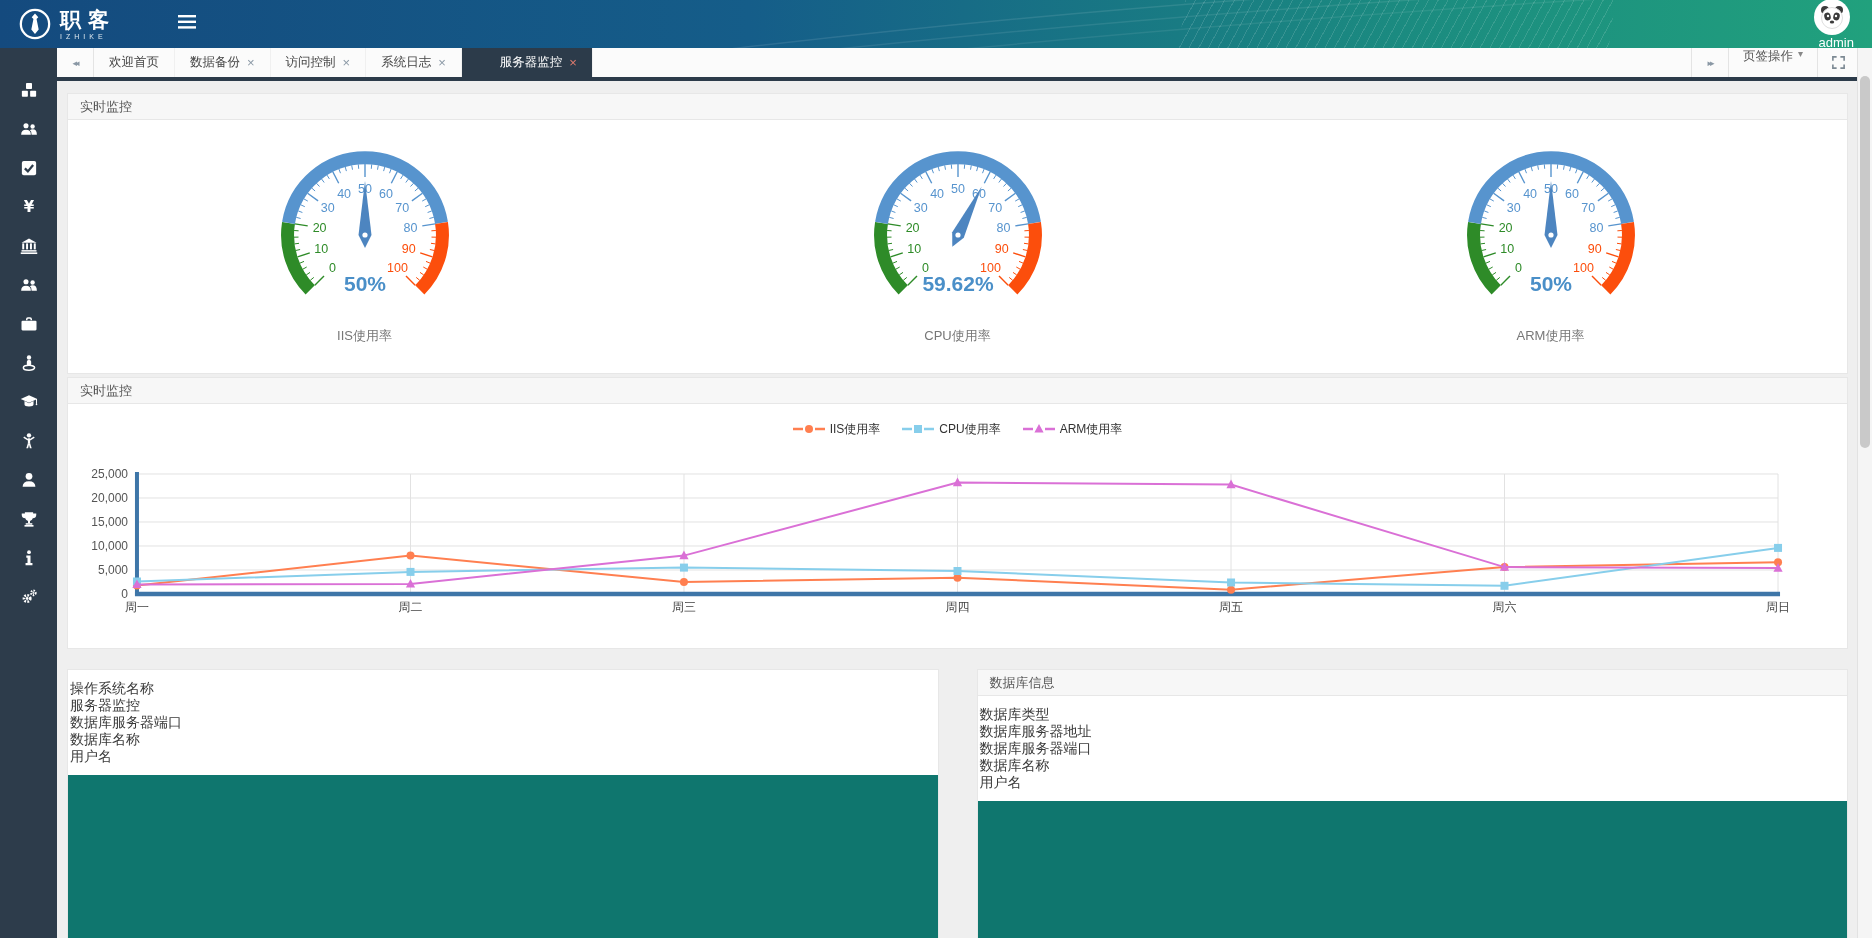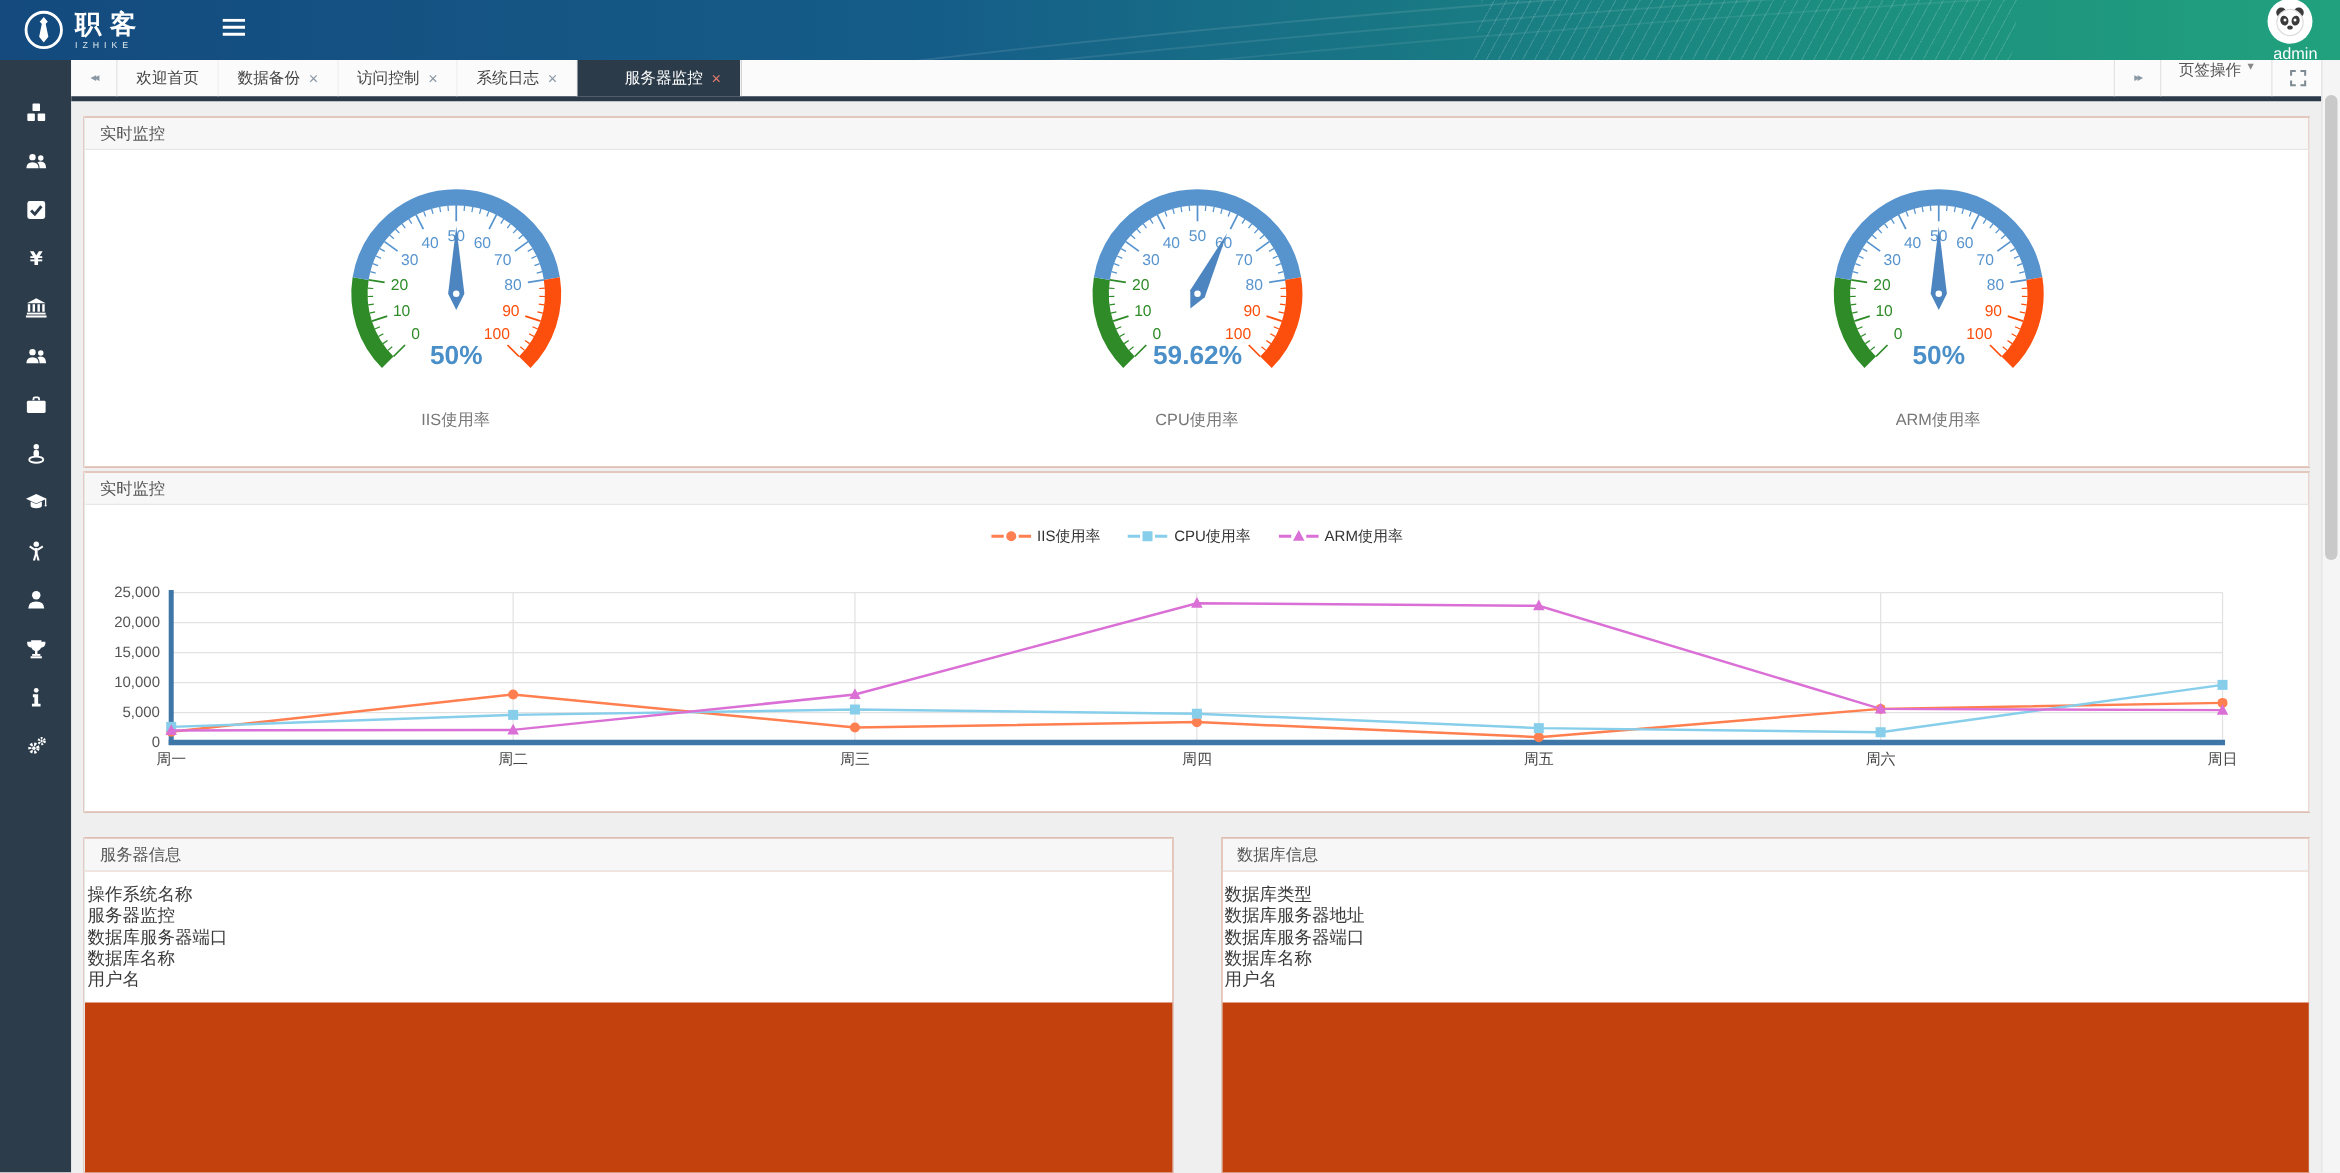--- a/index.html
+++ b/index.html
@@ -37,21 +37,21 @@
   .tab{display:flex;align-items:center;padding:0 15px;cursor:pointer;white-space:nowrap;border-right:1px solid #f0f0f0;text-align:center;}
   .tab .close{margin-left:7px;color:#8a98a5;font-size:13px;line-height:1;}
   .tab.active{background:#2c3b4a;color:#fff;padding-left:38px;}
   .tab.active .close{color:#e27c6e;}
   .tab-spacer{flex:1;}
   .tab-menu{display:flex;align-items:flex-start;padding:0 14px;cursor:pointer;border-left:1px solid #e4e4e4;color:#555;}
   .tab-menu .caret{margin-left:5px;font-size:10px;color:#888;}
   .tab-full{width:40px;display:flex;align-items:center;justify-content:center;border-left:1px solid #e4e4e4;cursor:pointer;}
   
   .content{padding:12px 10px 0 10px;margin-right:14px;}
-  .panel{background:#c2410c;border:1px solid #e7e7e7;}
+  .panel{background:#0f766e;border:1px solid #e7e7e7;}
   .panel-hd{height:25px;line-height:25px;background:#f7f7f7;border-bottom:1px solid #e7e7e7;
     padding-left:12px;font-size:13px;color:#555;}
   .panel-bd{background:#fff;}
   .gauges{display:flex;height:253px;padding-top:15px;box-sizing:border-box;}
   .gauge-block{flex:1;display:flex;flex-direction:column;align-items:center;}
   .gauge-cap{margin-top:20px;font-size:13px;color:#777;}
   .chart-panel{margin-top:3px;}
   .legend{height:38px;display:flex;align-items:center;justify-content:center;gap:22px;padding-top:6px;}
   .legend-item{display:flex;align-items:center;cursor:pointer;}
   .legend-item span{margin-left:5px;font-size:12px;color:#333;}
@@ -560,21 +560,20 @@
                 <path d="M880 29.6 L884.6 38.2 L875.4 38.2 Z" fill="#da70d6"></path>
                 <path d="M1153.7 31.6 L1158.3 40.2 L1149.1000000000001 40.2 Z" fill="#da70d6"></path>
                 <path d="M1427.3 114.1 L1431.8999999999999 122.69999999999999 L1422.7 122.69999999999999 Z" fill="#da70d6"></path>
                 <path d="M1701 115.1 L1705.6 123.69999999999999 L1696.4 123.69999999999999 Z" fill="#da70d6"></path>
               </svg></div>
         </div>
       </div>
 
       <div class="bottom-row">
         <div class="panel">
-          <div class="panel-hd">服务器信息</div>
           <div class="panel-bd info-bd" id="server-info">
               <div>操作系统名称</div>
               <div>服务器监控</div>
               <div>数据库服务器端口</div>
               <div>数据库名称</div>
               <div>用户名</div>
             </div>
         </div>
         <div class="panel">
           <div class="panel-hd">数据库信息</div>

